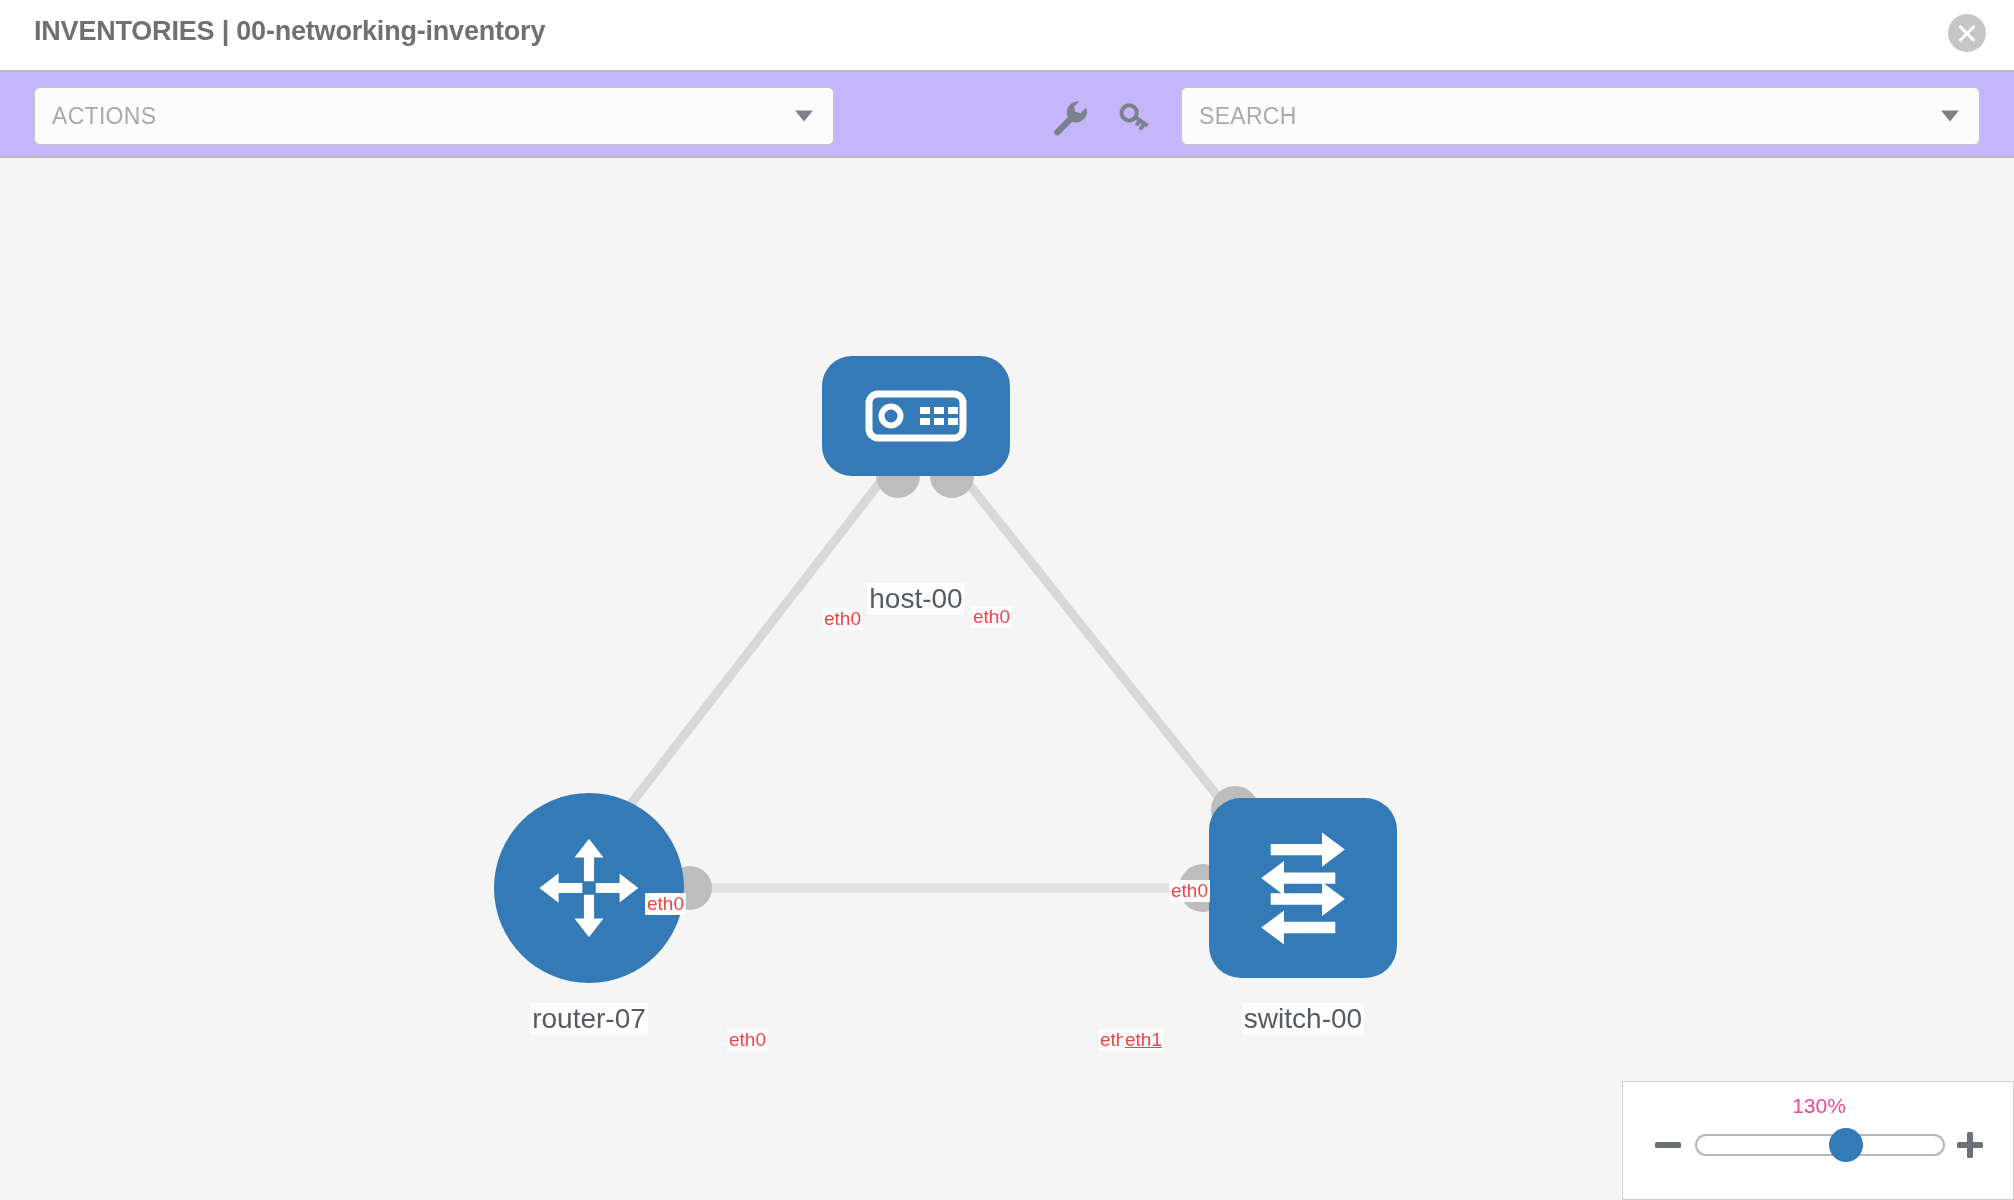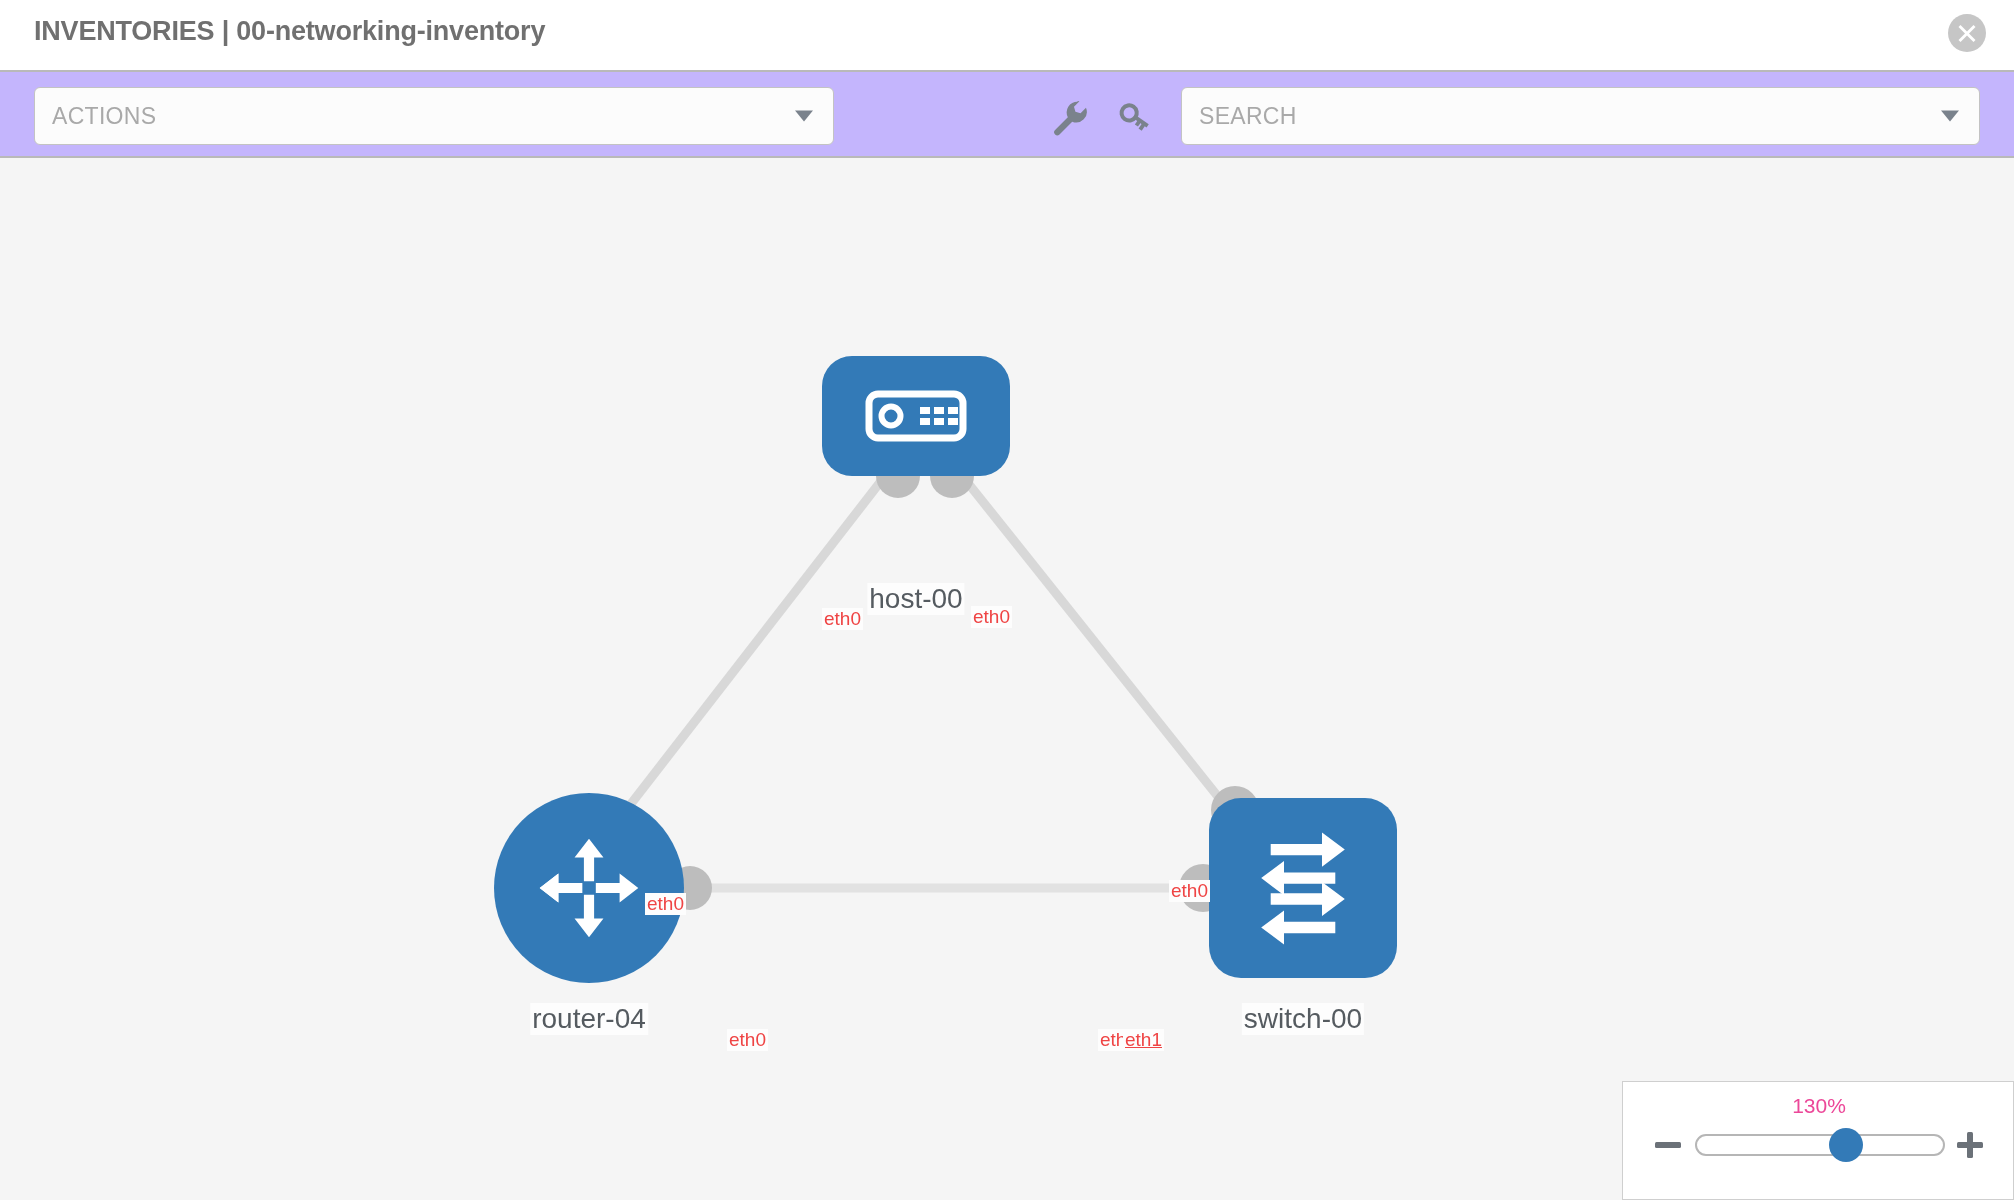--- a/index.html
+++ b/index.html
@@ -304,21 +304,21 @@
 
       <g>
         <rect x="1209" y="640" width="188" height="180" rx="32" ry="32" fill="#337ab7"></rect>
         <g transform="translate(1303,722) scale(0.95)">
             <use href="#g-switch-icon"></use>
           </g>
       </g>
     </svg>
 
     <div class="node-name" style="left:916px; top:425px;">host-00</div>
-    <div class="node-name" style="left:589px; top:845px;">router-04</div>
+    <div class="node-name" style="left:589px; top:845px;">router-07</div>
     <div class="node-name" style="left:1303px; top:845px;">switch-00</div>
 
     <div class="port-label" style="left:822px; top:450px;">eth0</div>
     <div class="port-label" style="left:971px; top:448px;">eth0</div>
     <div class="port-label" style="left:645px; top:735px;">eth0</div>
     <div class="port-label" style="left:1169px; top:722px;">eth0</div>
     <div class="port-label" style="left:727px; top:871px;">eth0</div>
     <div class="port-label" style="left:1098px; top:871px;">eth0</div>
     <div class="port-label" style="left:1123px; top:871px;text-decoration:underline;">eth1</div>
   </div>

